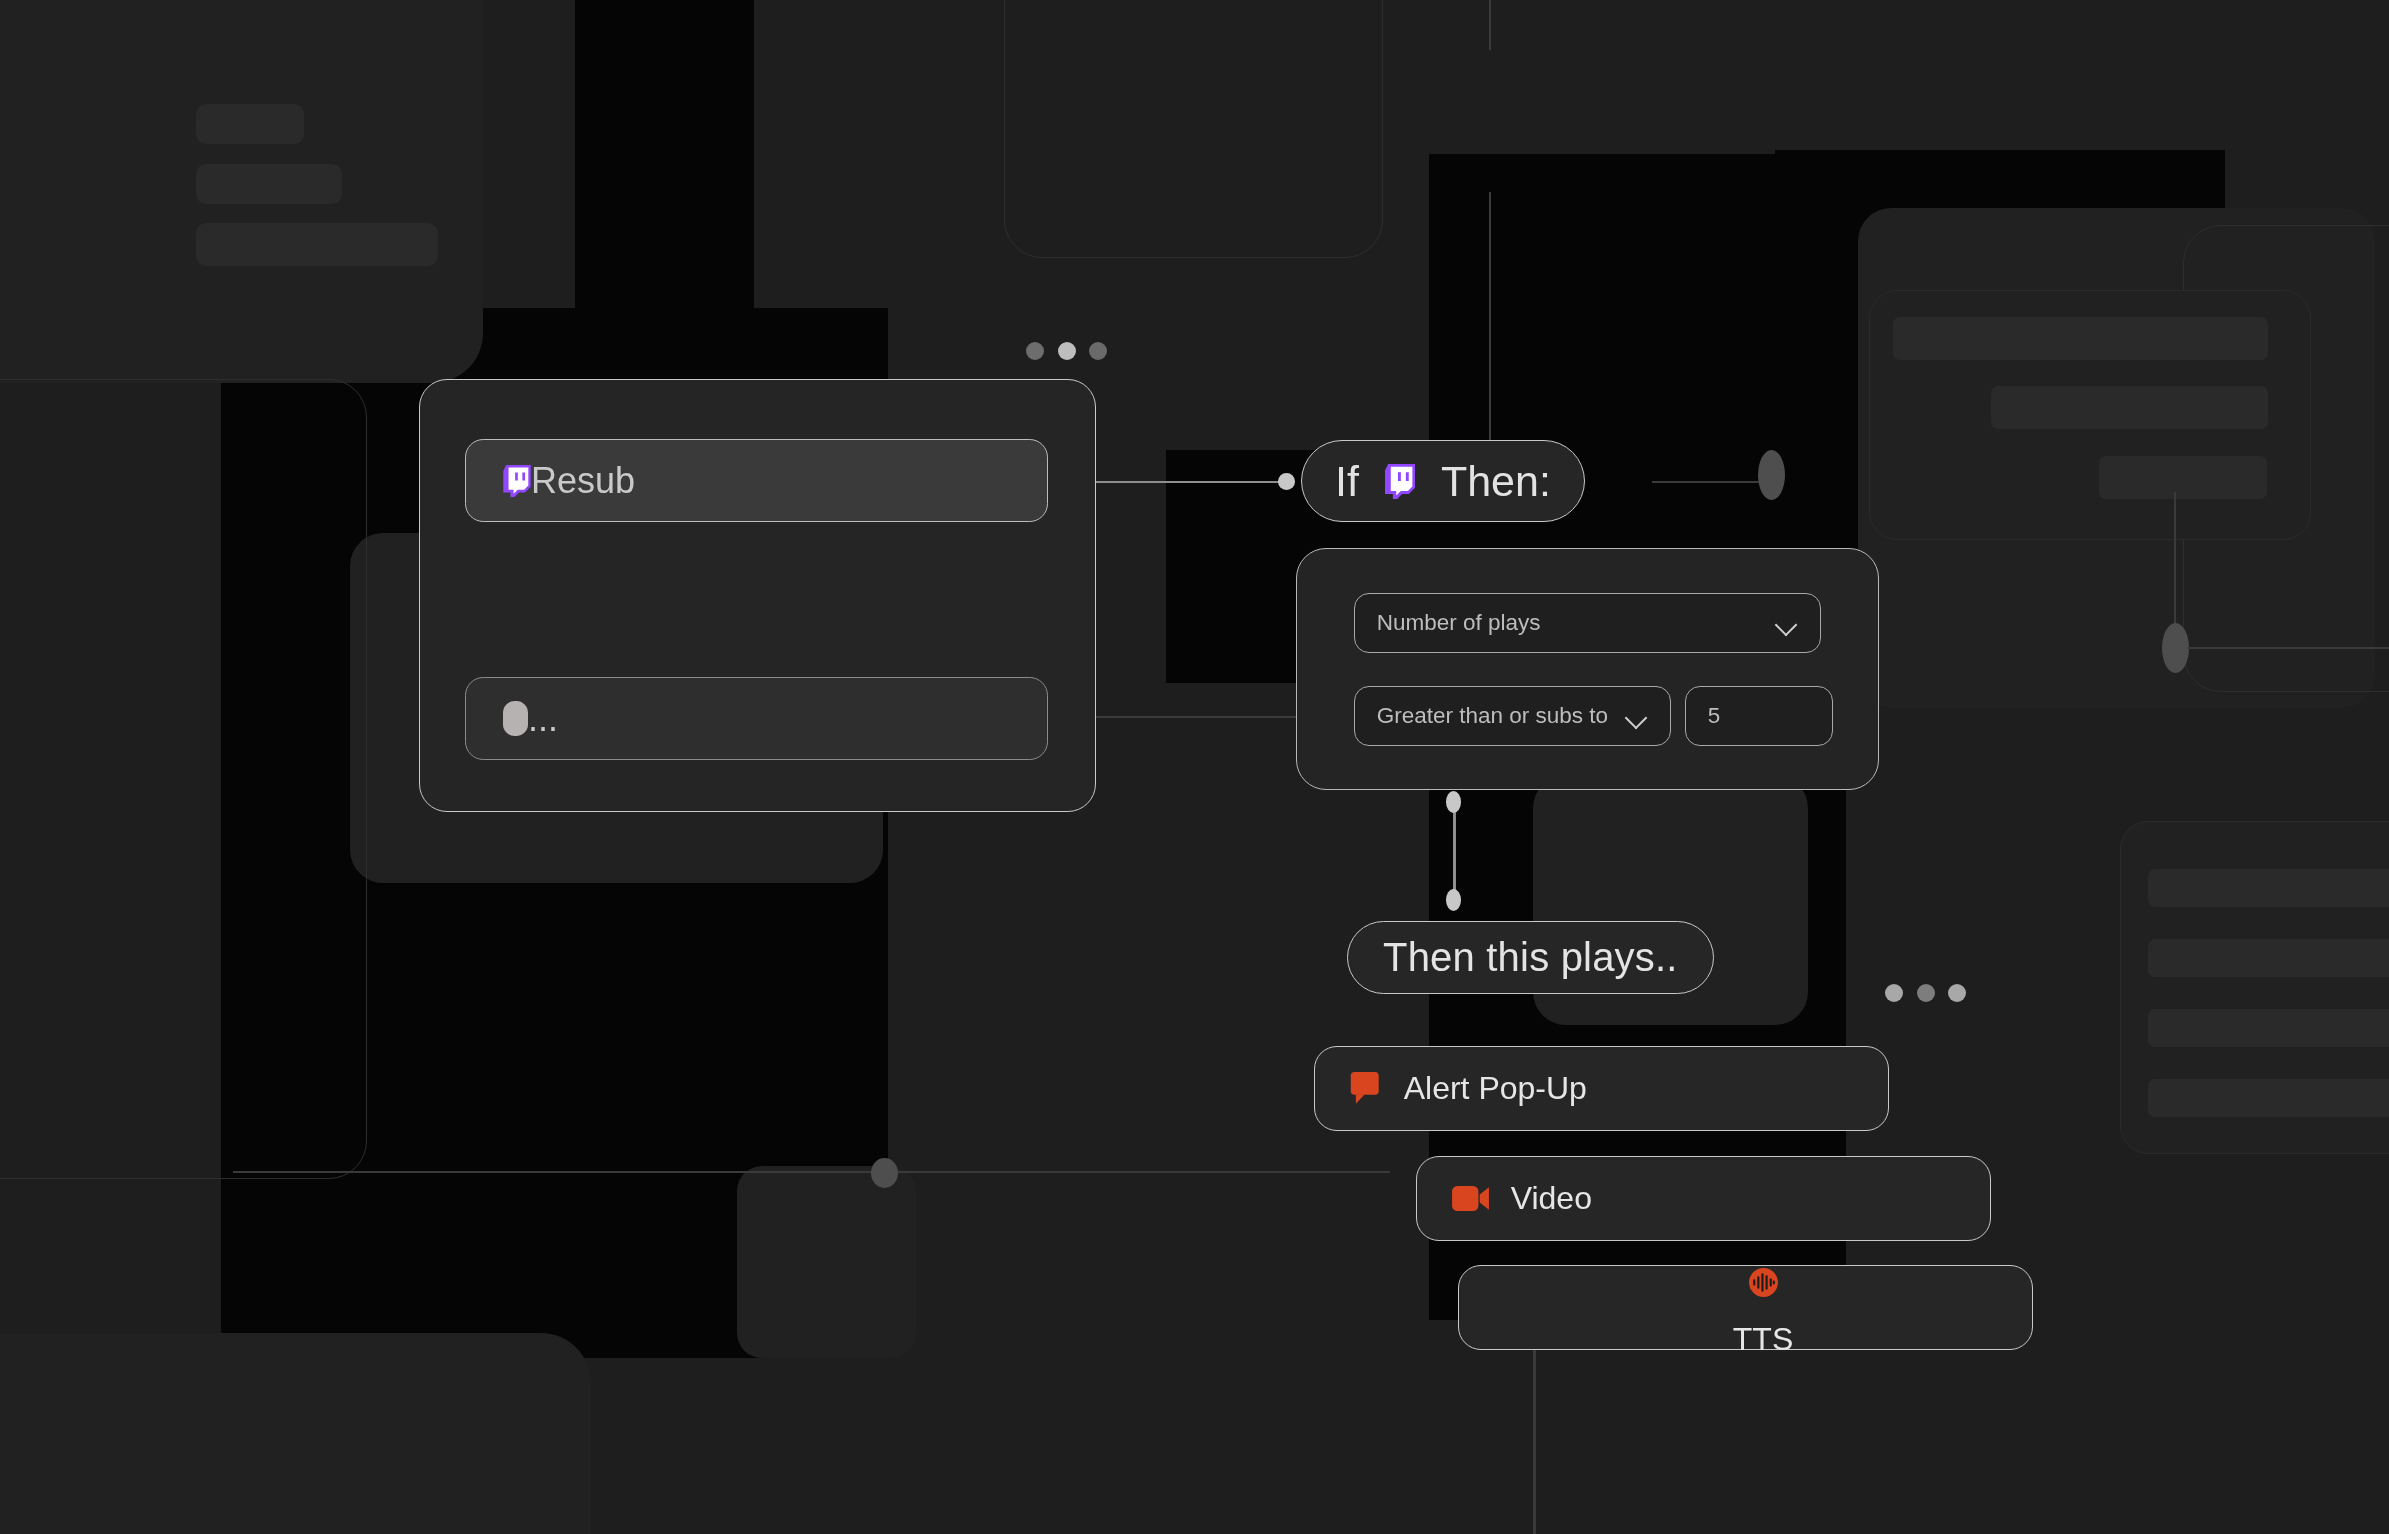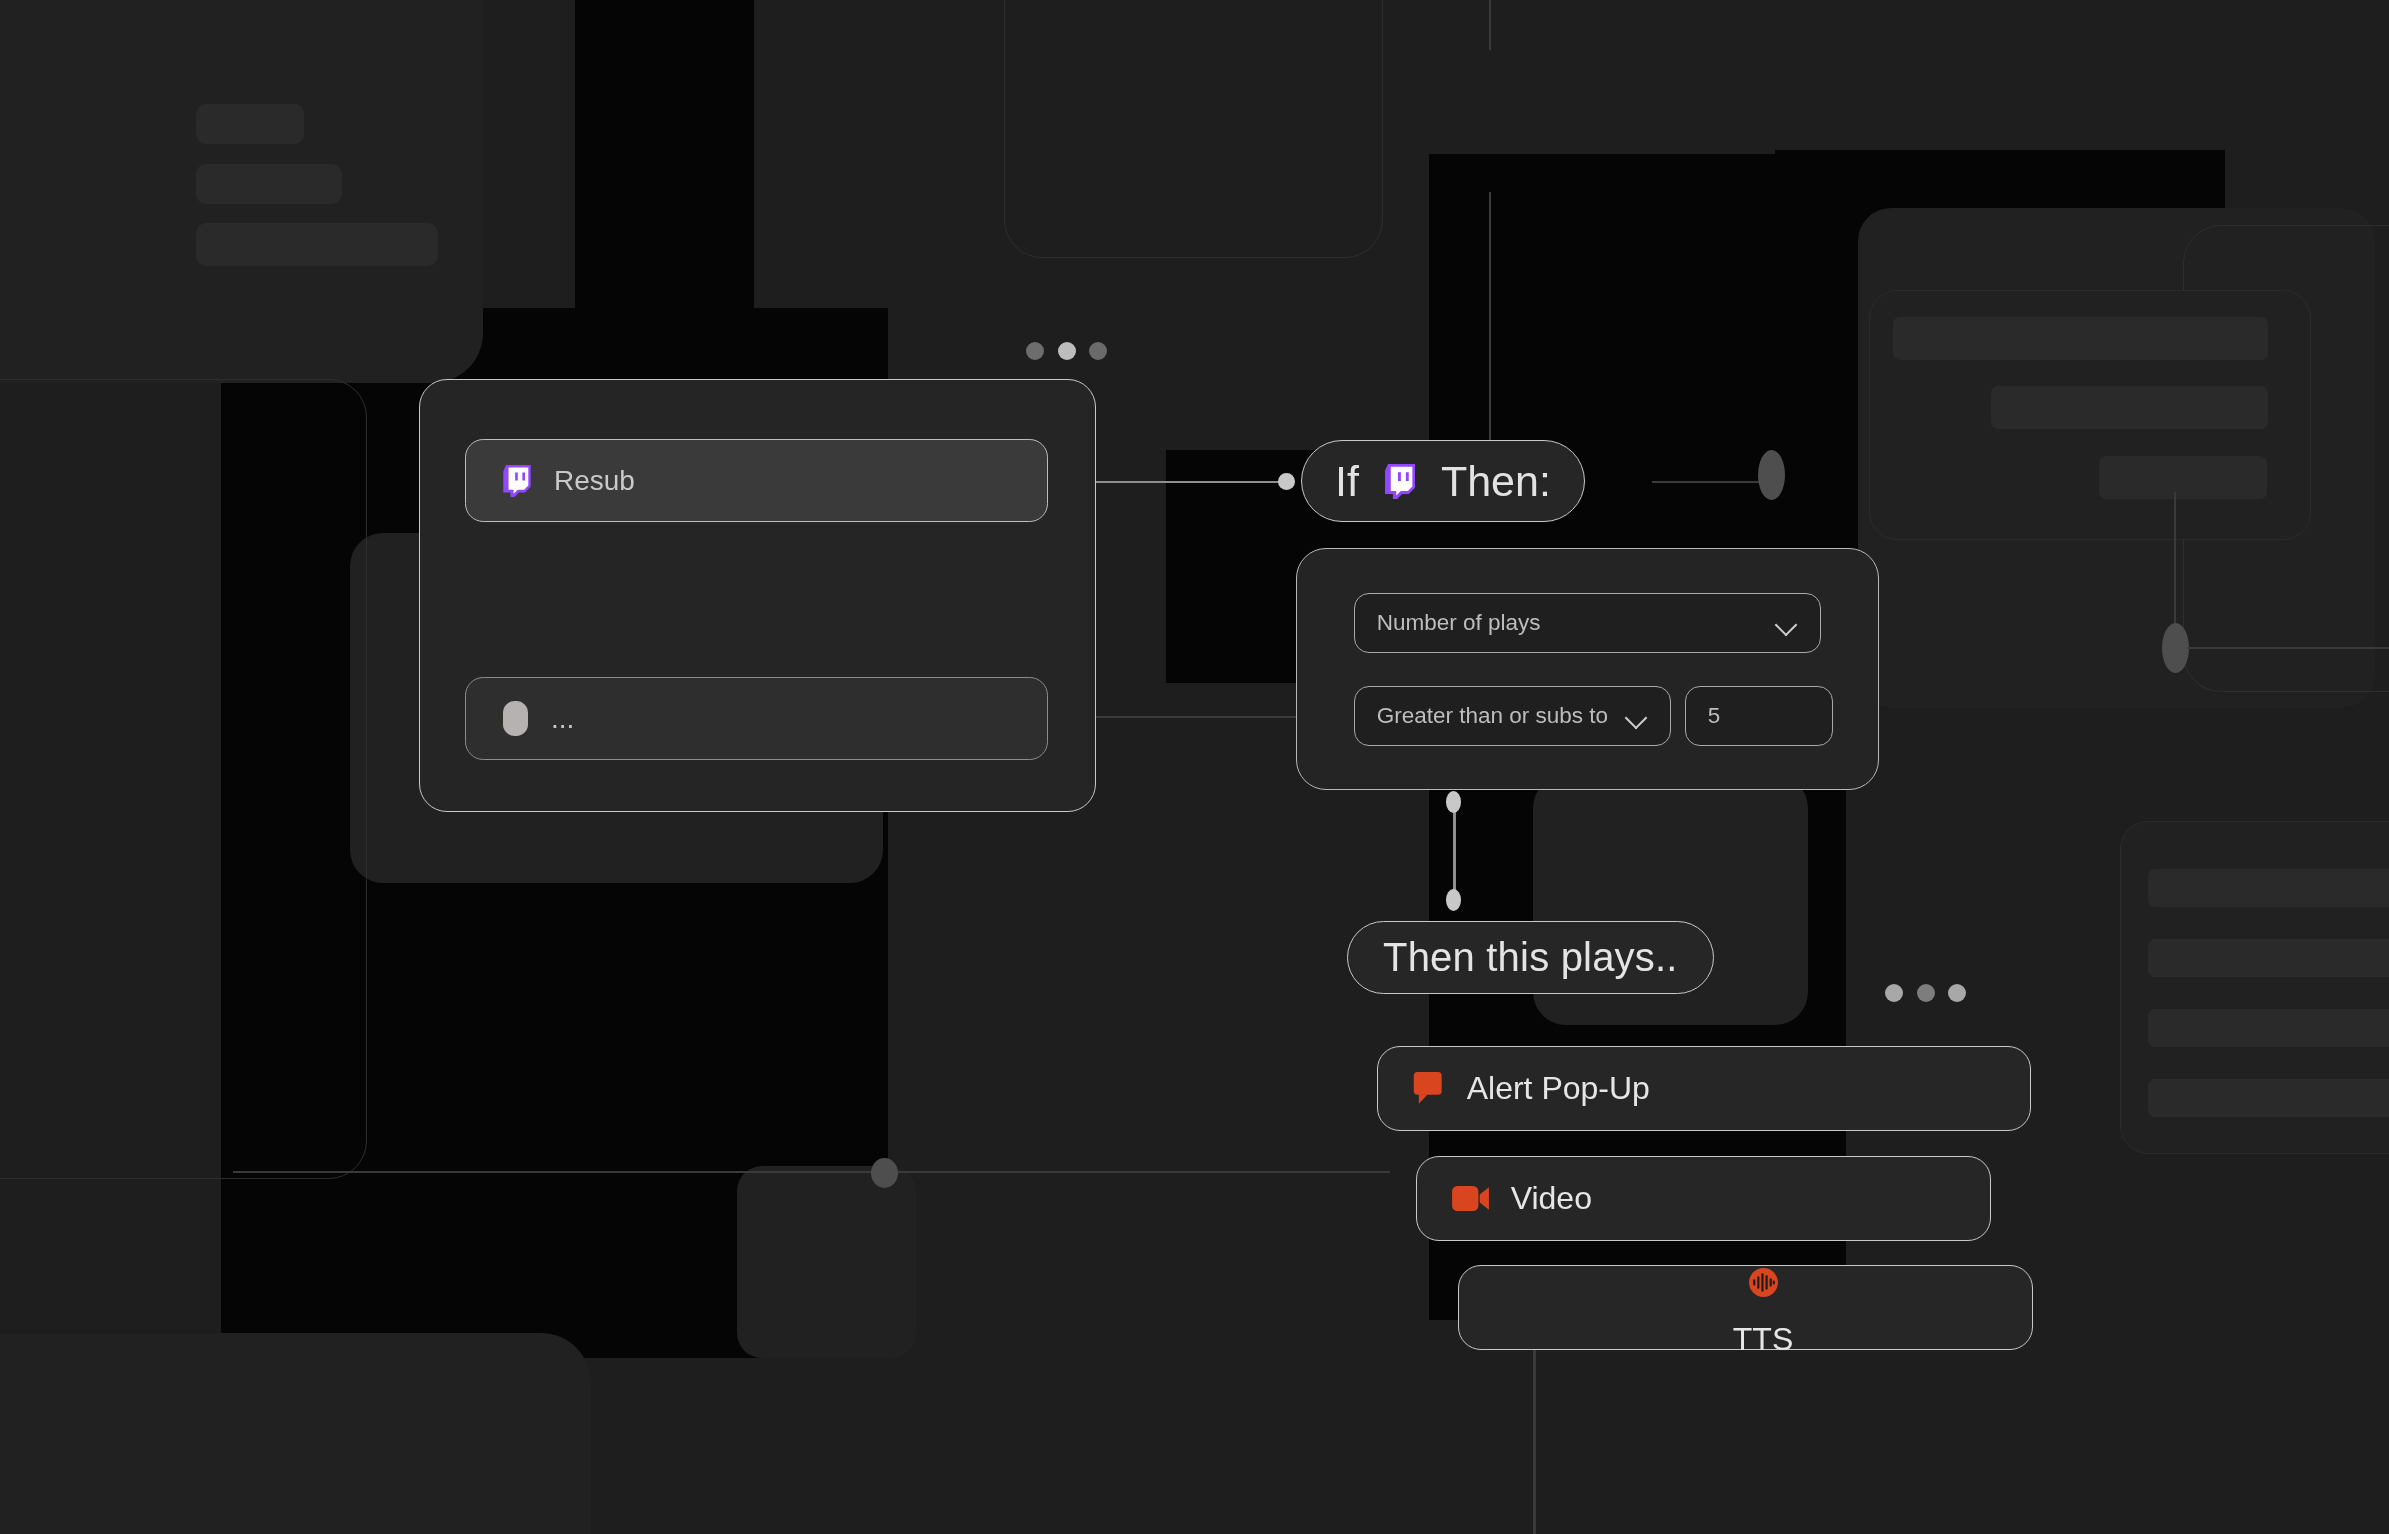--- a/index.html
+++ b/index.html
@@ -86,23 +86,22 @@
   }
 
   .row-item {
     position: absolute;
     display: flex;
     align-items: center;
     background: #2e2e2e;
     border: 1.7px solid #8c8c8c;
     border-radius: 18.3px;
     color: #d9d9d9;
-    font-size: 28px;
+    font-size: 36px;
     padding-left: 37px;
-    gap: 23px;
   }
   .row-item.selected {
     background: #3a3a3a;
     border-color: #bdbdbd;
   }
   .row-item .rtext { color: #c9c9c9; }
 
   
   .act-row {
     position: absolute;
@@ -317,21 +316,21 @@
   <div class="pill label-pill" style="left:1347px; top:921px; height:73px;justify-content:center;">
     <span>Then this plays..</span>
   </div>
 
   <div class="dots3" style="left:1885px; top:984px;">
     <i style="background:#a8a8a8;"></i>
     <i style="background:#7d7d7d;"></i>
     <i style="background:#a8a8a8;"></i>
   </div>
 
-  <div class="act-row" style="left:1377px; top:1046px; width:654px; height:85px;">
+  <div class="act-row" style="left:1314px; top:1046px; width:575px; height:85px;">
     <span class="ic bubble">
       <svg viewBox="0 0 24 26">
         <rect x="0" y="0" width="22" height="18" rx="3" fill="#d9451f"></rect>
         <path d="M4 17.5 L4 25 L11 17.5 Z" fill="#d9451f"></path>
       </svg>
     </span>
     <span>Alert Pop-Up</span>
   </div>
 
   <div class="act-row" style="left:1416px; top:1156px; width:575px; height:85px;">

